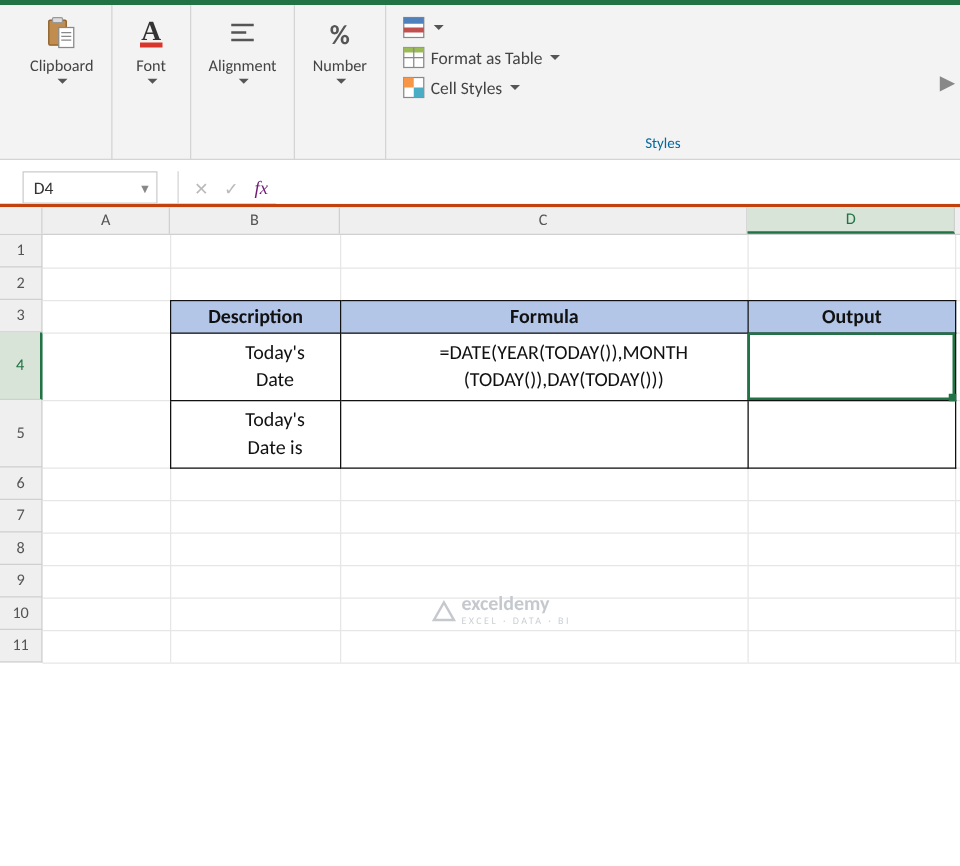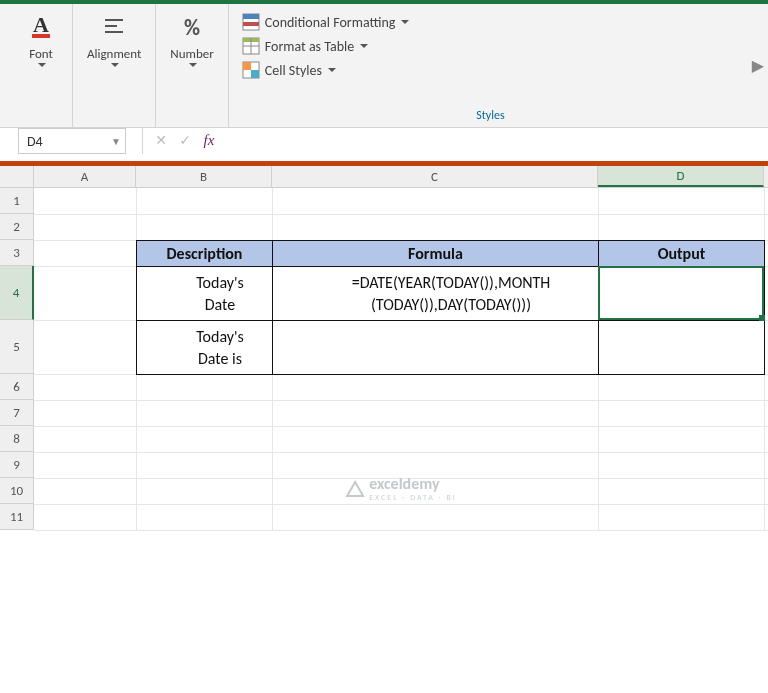--- a/index.html
+++ b/index.html
@@ -14,21 +14,21 @@
   .big-icon { width: 34px; height: 34px; display: flex; align-items: center; justify-content: center; }
   .big-btn { display: flex; flex-direction: column; align-items: center; gap: 2px; cursor: default; }
   .big-btn-label { font-size: 13px; color: #444; display: flex; align-items: center; gap: 2px; }
   .caret { width: 0; height: 0; border-left: 4px solid transparent; border-right: 4px solid transparent; border-top: 4px solid #555; margin-left: 2px; }
   .styles-group { flex-direction: column; align-items: flex-start; padding: 6px 8px 4px 12px; border-right: none; }
   .styles-row { display: flex; align-items: center; gap: 4px; font-size: 14px; color: #444; padding: 2px 0; cursor: default; }
   .styles-row .sicon { width: 20px; height: 20px; display: flex; align-items: center; justify-content: center; }
   .right-caret { width: 20px; display: flex; align-items: center; justify-content: center; align-self: center; color: #888; cursor: default; }
 
   
-  .fbar { height: 38px; border-bottom: 5px solid #c2410c; display: flex; align-items: flex-start; background: #fff; }
+  .fbar { height: 38px; border-bottom: 3px solid #c2410c; display: flex; align-items: flex-end; background: #fff; }
   .namebox { width: 108px; height: 26px; margin: 0 10px 0 18px; border: 1px solid #ccc; display: flex; align-items: center; justify-content: space-between; padding: 0 4px 0 8px; font-size: 14px; color: #333; background: #fff; }
   .namebox .dd { color: #888; font-size: 10px; }
   .fbar-sep { width: 1px; height: 26px; background: #d4d4d4; margin: 0 6px; }
   .fbtn { width: 24px; height: 24px; display: flex; align-items: center; justify-content: center; color: #bbb; font-size: 14px; cursor: default; }
   .fbtn.fx { color: #701a75; font-style: italic; font-family: Georgia, serif; font-size: 15px; }
   .formula-input { flex: 1; height: 26px; border: none; outline: none; font-size: 14px; padding-left: 6px; }
 
   
   .grid-wrap { position: relative; height: 527px; background: #fff; }
   .colheads { display: flex; height: 22px; background: #efefef; border-bottom: 1px solid #d0d0d0; font-size: 13px; color: #555; }
@@ -56,20 +56,41 @@
   .watermark { position: absolute; left: 50%; transform: translateX(-50%); bottom: 28px; display: flex; align-items: center; gap: 4px; color: #c5c9ce; font-size: 16px; }
   .watermark .wicon { width: 20px; height: 20px; }
   .watermark .sub { font-size: 8px; letter-spacing: 2px; color: #cbd0d5; margin-top: -1px; }
 </style>
 </head>
 <body>
 
 <div class="ribbon-wrap">
   <div class="ribbon">
 
+    <div class="group">
+      <div class="top">
+        <div class="big-btn">
+          <div class="big-icon">
+            <svg width="30" height="30" viewBox="0 0 30 30">
+              <rect x="5" y="4" width="14" height="20" rx="1" fill="#c18d4e" stroke="#8a5a22"></rect>
+              <rect x="8" y="2" width="8" height="4" rx="1" fill="#ddd" stroke="#999"></rect>
+              <rect x="13" y="10" width="12" height="16" fill="#fff" stroke="#888"></rect>
+              <line x1="15" y1="14" x2="23" y2="14" stroke="#888"></line>
+                <line x1="15" y1="17" x2="23" y2="17" stroke="#888"></line>
+                <line x1="15" y1="20" x2="23" y2="20" stroke="#888"></line>
+            </svg>
+          </div>
+          <div class="big-btn-label">
+              <span>Clipboard</span>
+            </div>
+          <span class="caret"></span>
+        </div>
+      </div>
+      <div class="group-label"></div>
+    </div>
 
     <div class="group">
       <div class="top">
         <div class="big-btn">
           <div class="big-icon">
             <svg width="30" height="30" viewBox="0 0 30 30">
               <text x="15" y="20" text-anchor="middle" font-size="22" font-family="Times New Roman" fill="#333" font-weight="bold">A</text>
               <rect x="6" y="22" width="18" height="4" fill="#d9362b"></rect>
             </svg>
           </div>
@@ -117,21 +138,20 @@
     <div class="group styles-group" style="flex:1;">
       <div style="display:flex;flex-direction:column;gap:0;">
         <div class="styles-row">
           <span class="sicon">
               <svg width="18" height="18">
                 <rect x="1" y="1" width="16" height="16" fill="#fff" stroke="#888"></rect>
                 <rect x="1" y="1" width="16" height="5" fill="#4f81bd"></rect>
                 <rect x="1" y="9" width="16" height="4" fill="#c0504d"></rect>
               </svg>
             </span>
-          <span>Conditional Formatting</span>
           <span class="caret"></span>
         </div>
         <div class="styles-row">
           <span class="sicon">
               <svg width="18" height="18">
                 <rect x="1" y="1" width="16" height="16" fill="#fff" stroke="#888"></rect>
                 <rect x="1" y="1" width="16" height="4" fill="#9bbb59"></rect>
                 <line x1="9" y1="1" x2="9" y2="17" stroke="#888"></line>
                 <line x1="1" y1="9" x2="17" y2="9" stroke="#888"></line>
               </svg>

